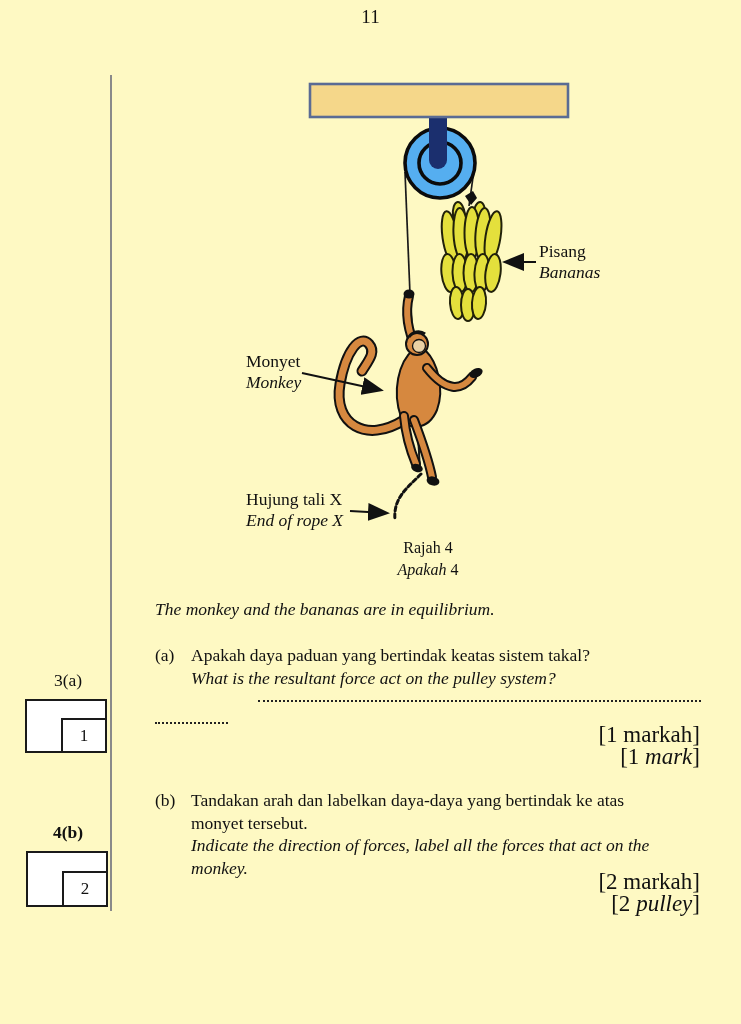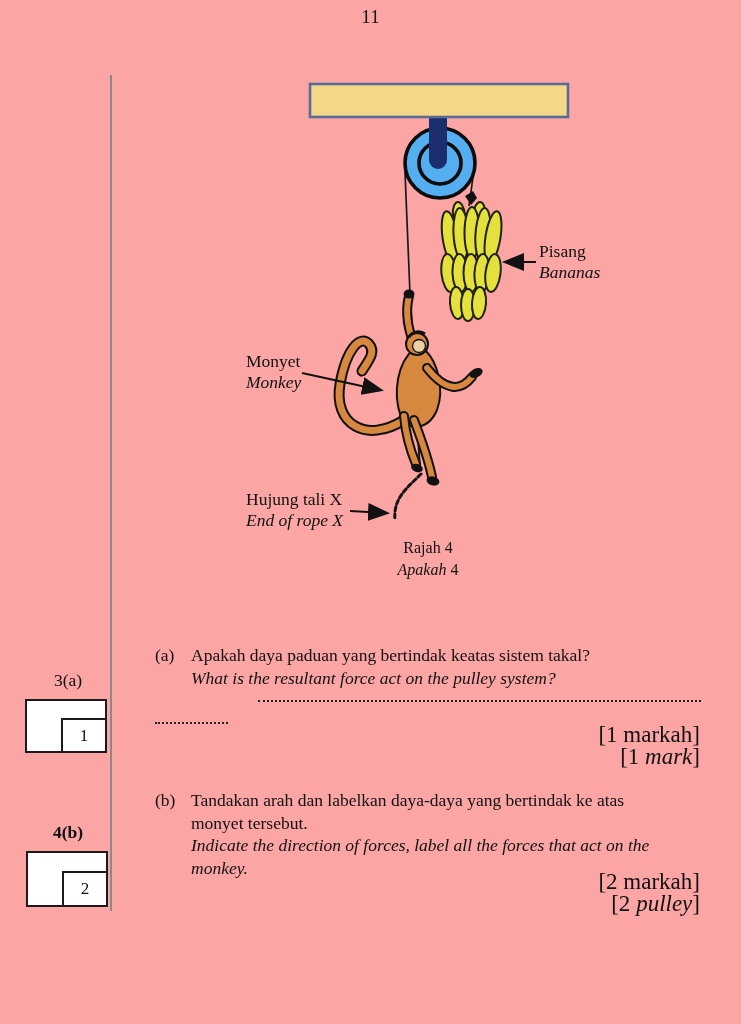--- a/index.html
+++ b/index.html
@@ -1,17 +1,17 @@
 <!DOCTYPE html>
 <html><head>
 <meta charset="utf-8">
 <style>
   html,body{margin:0;padding:0;background:#e8e8e8;}
   .page{
-    position:relative;width:741px;height:1024px;background:#fca5a5;
+    position:relative;width:741px;height:1024px;background:#fef9c3;
     font-family:"Liberation Serif","DejaVu Serif",serif;color:#111;
     overflow:hidden;margin:0 auto;
   }
   .abs{position:absolute;}
   .it{font-style:italic;}
   .pageno{left:0;right:0;top:6px;text-align:center;font-size:19px;}
   .vrule{left:110px;top:75px;width:2px;height:836px;background:#8a8a8a;}
   .dlabel{font-size:17.5px;line-height:21px;}
   .caption{left:368px;top:537px;width:120px;text-align:center;font-size:16px;line-height:22px;}
   .qblock{font-size:17.5px;line-height:22.5px;}
@@ -121,20 +121,21 @@
     <div>Hujung tali X</div>
     <div class="it">End of rope X</div>
   </div>
 
   <div class="abs caption">
     <div>Rajah 4</div>
     <div><span class="it">Apakah</span> <span>4</span></div>
   </div>
 
   <div class="abs qblock" style="left:155px;top:598px;width:556px;">
+    <div class="it">The monkey and the bananas are in equilibrium.</div>
   </div>
 
   <div class="abs qblock qrow" style="left:155px;top:644px;width:556px;">
     <span class="qlabel">(a)</span>
     <div class="qtext">
       <div>Apakah daya paduan yang bertindak keatas sistem takal?</div>
       <div class="it">What is the resultant force act on the pulley system?</div>
     </div>
   </div>
 

